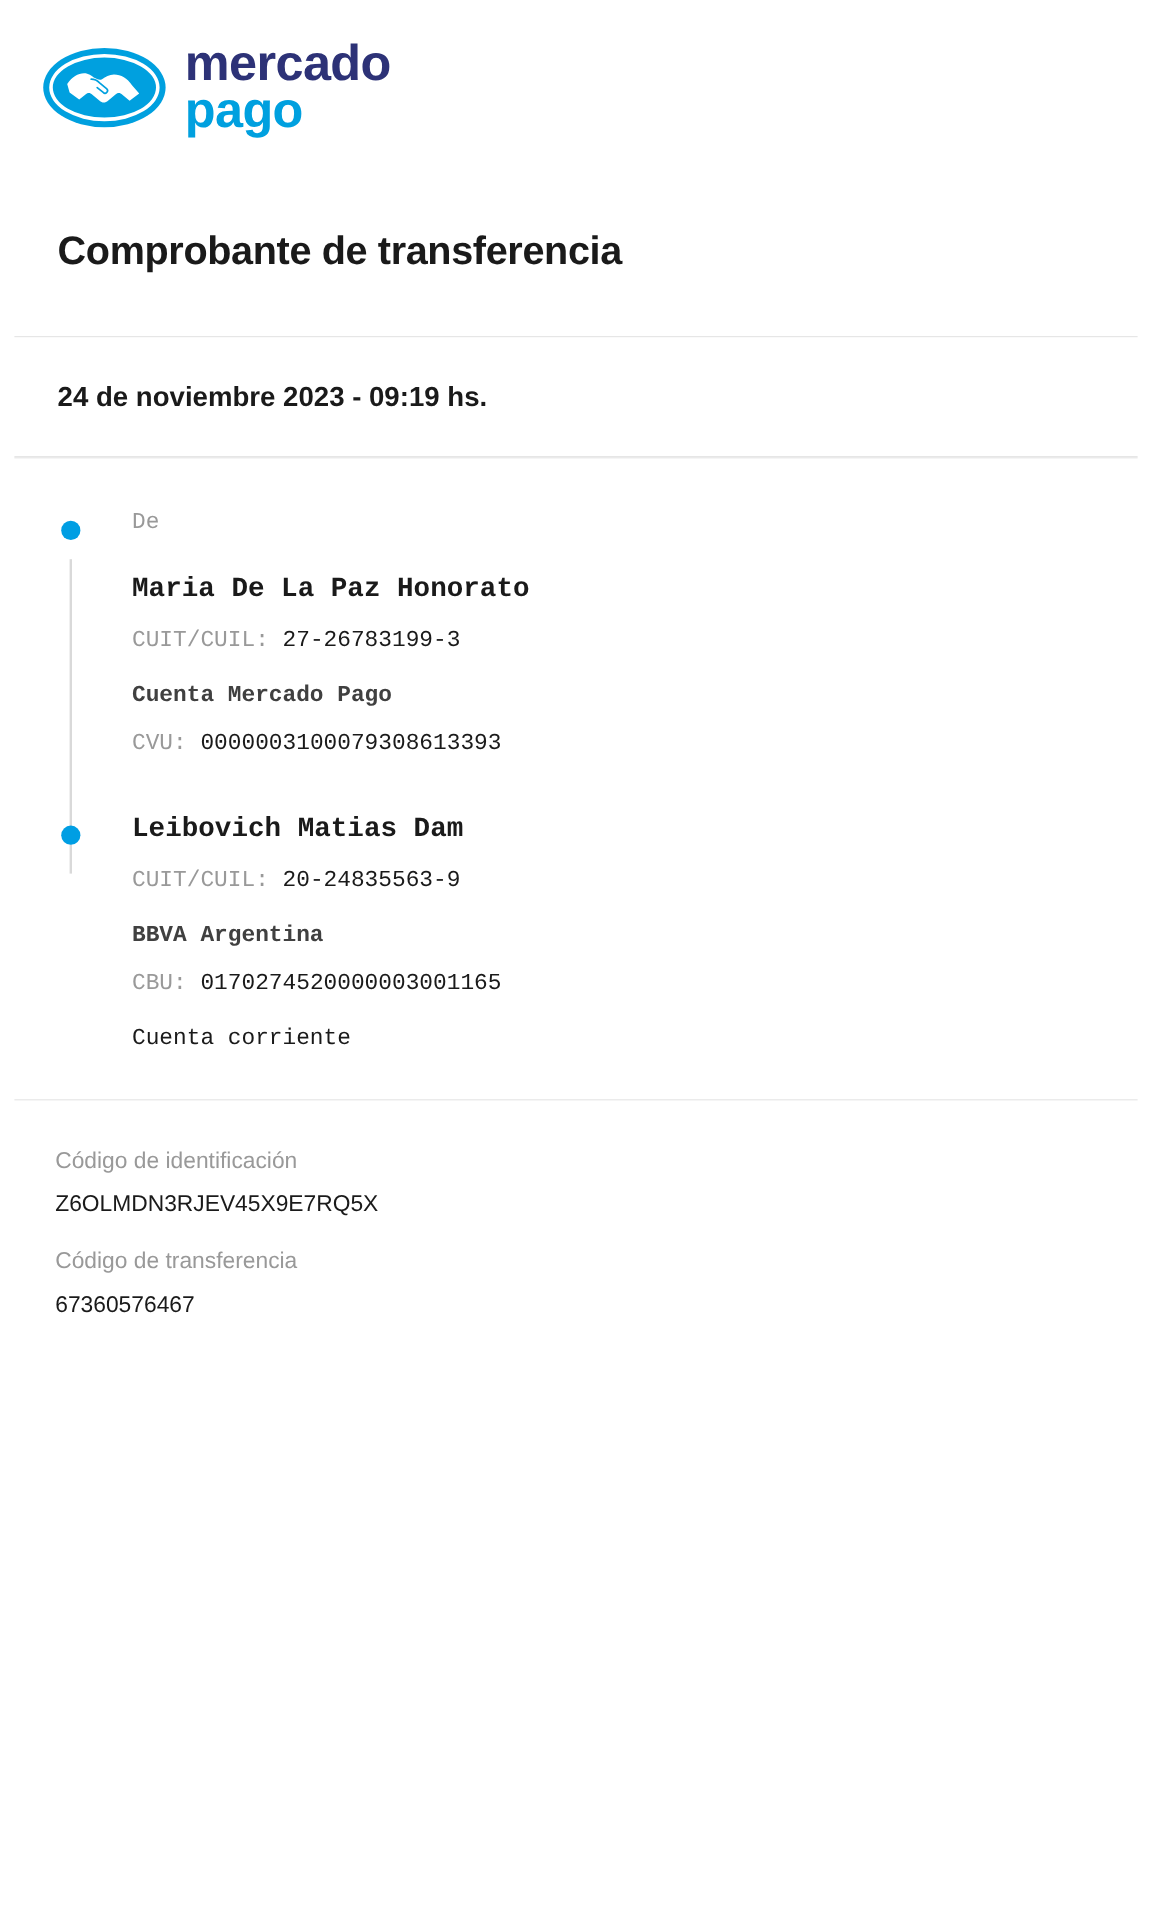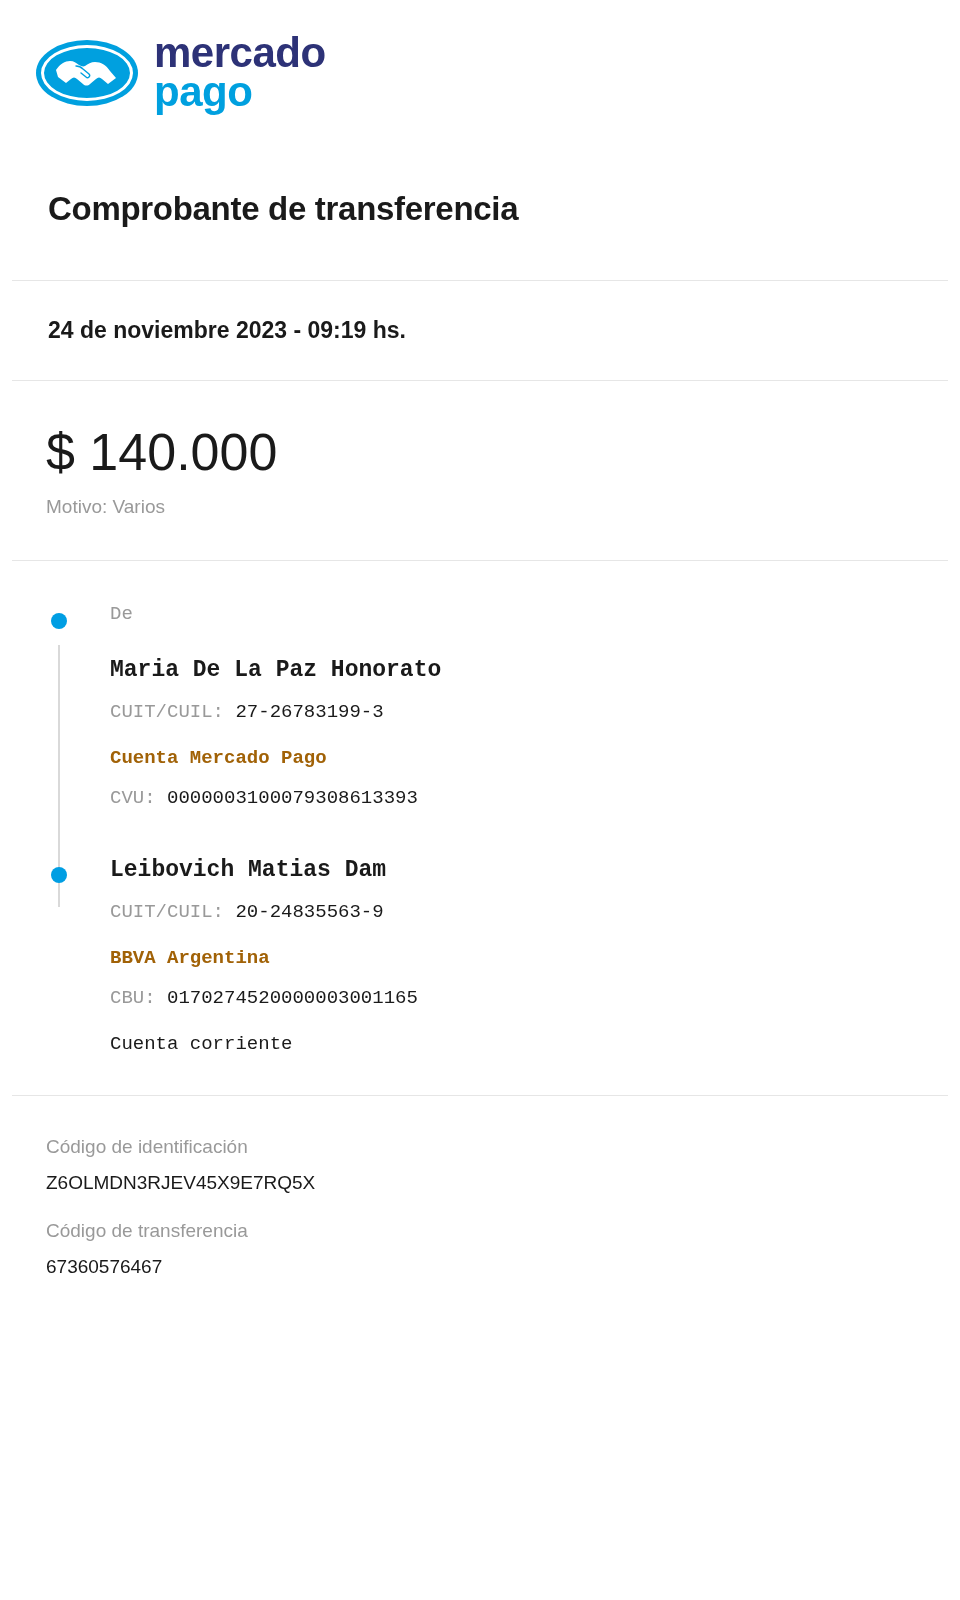--- a/index.html
+++ b/index.html
@@ -151,21 +151,21 @@
   }
   .kv {
     font-size: 19px;
     color: #1a1a1a;
     margin-bottom: 24px;
   }
   .kv .k { color: #999999; }
   .bank {
     font-size: 19px;
     font-weight: 700;
-    color: #a16207;
+    color: #404040;
     margin-bottom: 18px;
   }
   .acct-type {
     font-size: 19px;
     color: #1a1a1a;
   }
 
   
   .codes {
     padding: 40px 0 0 46px;
@@ -203,24 +203,20 @@
   </div>
 
   <div class="title">Comprobante de transferencia</div>
 
   <div class="rule r1"></div>
 
   <div class="datetime">24 de noviembre 2023 - 09:19 hs.</div>
 
   <div class="rule"></div>
 
-  <div class="amount-block">
-    <div class="amount">$ 140.000</div>
-    <div class="motive">Motivo: Varios</div>
-  </div>
 
   <div class="rule"></div>
 
   <div class="parties">
     <div class="timeline-line"></div>
 
     <div class="party">
       <span class="dot"></span>
       <div class="party-label">De</div>
       <div class="party-name">Maria De La Paz Honorato</div>

